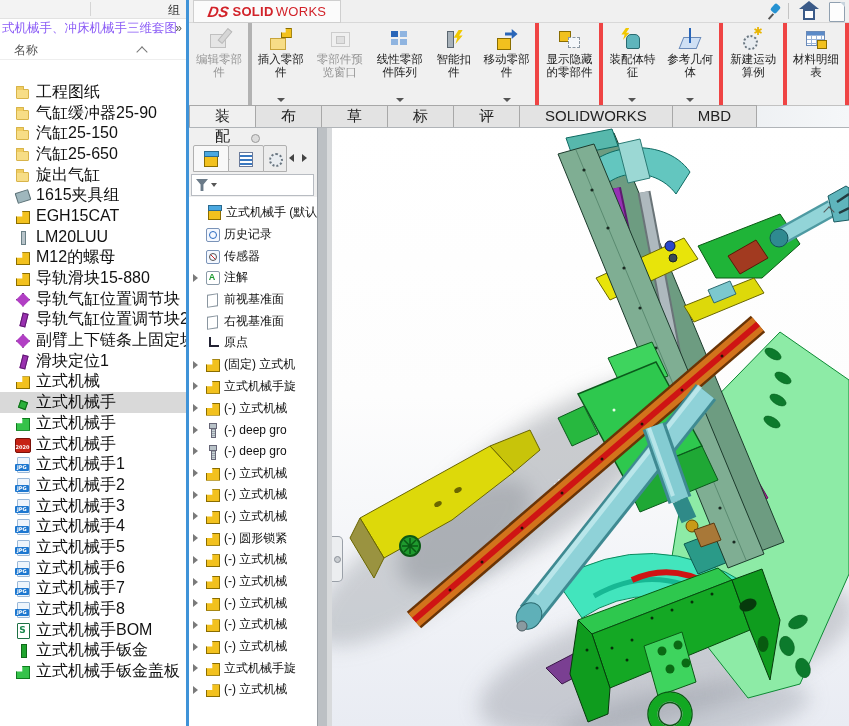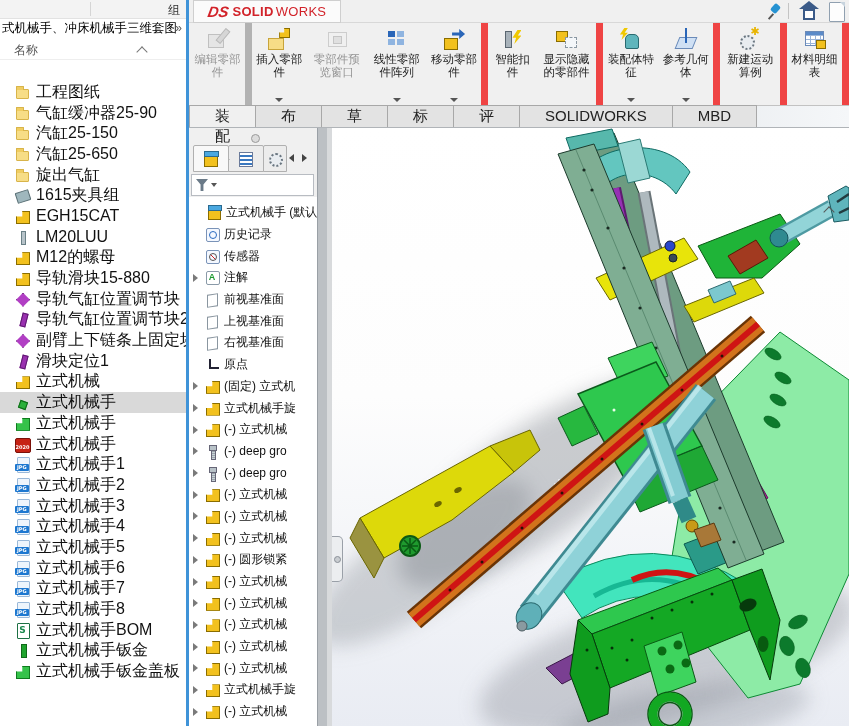--- a/index.html
+++ b/index.html
@@ -6,21 +6,21 @@
   .app{position:relative;width:849px;height:726px;overflow:hidden;background:#f0f0f0;
        font-family:"Liberation Sans","DejaVu Sans",sans-serif;font-size:12px;color:#222;
        -webkit-font-smoothing:antialiased}
 
   
   .explorer{position:absolute;left:0;top:0;width:186px;height:726px;background:#fff;z-index:1}
   .exp-topstrip{position:absolute;left:0;top:0;width:186px;height:18px;background:#f3f3f3;border-bottom:1px solid #e2e2e2}
   .exp-topstrip .vline{position:absolute;left:90px;top:2px;width:1px;height:14px;background:#d5d5d5}
   .exp-frag{position:absolute;right:6px;top:2px;font-size:12px;color:#333}
   .exp-title{position:absolute;left:2px;top:19px;width:182px;height:19px;line-height:19px;
-             white-space:nowrap;overflow:hidden;color:#000000;font-size:12.5px}
+             white-space:nowrap;overflow:hidden;color:#8b5cf6;font-size:12.5px}
   .exp-chev{position:absolute;right:4px;top:21px;color:#555;font-size:12px}
   .exp-colhead{position:absolute;left:14px;top:42px;color:#555;font-size:12px}
   .exp-sort{position:absolute;left:138px;top:48px;width:7px;height:7px;border-left:1.5px solid #777;
             border-top:1.5px solid #777;transform:rotate(45deg)}
   .exp-colline{position:absolute;left:0;top:59px;width:186px;height:1px;background:#eee}
   .file-list{position:absolute;left:0;top:82px;width:186px;height:644px;overflow:hidden}
   .file-row{height:20.7px;display:flex;align-items:center;padding-left:15px;gap:6px;white-space:nowrap;cursor:default}
   .file-row.selected{background:#d9d9d9}
   .file-name{overflow:hidden;font-size:16px;color:#111}
 
@@ -77,21 +77,21 @@
   .home::after{content:"";position:absolute;left:6px;top:8px;width:8px;height:7px;background:#fff;border:2px solid #3a5a88}
   .newdoc{position:absolute;left:640px;top:2px;width:14px;height:18px;border:1px solid #90a0b0;background:#fdfdfd;border-radius:1px}
   .newdoc::before{content:"";position:absolute;right:-1px;top:-1px;width:0;height:0;
       border-left:5px solid transparent;border-top:5px solid #c8d4de}
 
   
   .ribbon{position:absolute;left:0;top:23px;width:660px;height:83px;display:flex;align-items:stretch;
           padding-left:1px;border-bottom:1px solid #c2c2c2;box-sizing:border-box}
   .rb{display:flex;flex-direction:column;align-items:center;min-width:44px;max-width:56px;
       padding:3px 2px 1px 2px;cursor:default}
-  .rb.group-end{border-right:7px solid #ef4444}
+  .rb.group-end{border-right:4px solid #ef4444}
   .rb.disabled{opacity:.45;filter:grayscale(1)}
   .rb-label{font-size:11.5px;line-height:13px;text-align:center;color:#222;margin-top:1px}
   .rb-caret{width:0;height:0;border-left:4px solid transparent;border-right:4px solid transparent;
             border-top:4px solid #555;margin-top:auto;margin-bottom:2px}
   
   .ri{width:26px;height:26px;position:relative;flex:none}
   .ri::before,.ri::after{content:"";position:absolute}
   .ri-edit-component::before{left:4px;top:8px;width:14px;height:12px;background:#d8d8d8;border:1px solid #888}
   .ri-edit-component::after{left:16px;top:2px;width:4px;height:14px;background:#b8b8b8;border:1px solid #777;transform:rotate(40deg)}
   .ri-insert-component::before{left:2px;top:12px;width:14px;height:10px;background:#f7dd86;border:1px solid #c8a43a}
@@ -385,29 +385,29 @@
         <div class="rb disabled">
           <span class="ri ri-preview-window"></span>
           <span class="rb-label">零部件预览窗口</span>
           <span class="rb-caret" style="visibility: hidden;"></span>
         </div>
         <div class="rb">
           <span class="ri ri-linear-pattern"></span>
           <span class="rb-label">线性零部件阵列</span>
           <span class="rb-caret"></span>
         </div>
+        <div class="rb">
+          <span class="ri ri-smart-fasteners"></span>
+          <span class="rb-label">智能扣件</span>
+          <span class="rb-caret" style="visibility: hidden;"></span>
+        </div>
         <div class="rb group-end">
           <span class="ri ri-move-component"></span>
           <span class="rb-label">移动零部件</span>
           <span class="rb-caret"></span>
-        </div>
-        <div class="rb">
-          <span class="ri ri-smart-fasteners"></span>
-          <span class="rb-label">智能扣件</span>
-          <span class="rb-caret" style="visibility: hidden;"></span>
         </div>
         <div class="rb group-end">
           <span class="ri ri-show-hidden"></span>
           <span class="rb-label">显示隐藏的零部件</span>
           <span class="rb-caret" style="visibility: hidden;"></span>
         </div>
         <div class="rb">
           <span class="ri ri-assembly-features"></span>
           <span class="rb-label">装配体特征</span>
           <span class="rb-caret"></span>
@@ -509,25 +509,20 @@
             </div>
             <div class="tree-row">
               <span class="tri"></span>
               <span class="ti ti-annotations"></span>
               <span class="tree-label">注解</span>
             </div>
             <div class="tree-row">
               <span class="tri" style="visibility: hidden;"></span>
               <span class="ti ti-plane"></span>
               <span class="tree-label">前视基准面</span>
-            </div>
-            <div class="tree-row">
-              <span class="tri" style="visibility: hidden;"></span>
-              <span class="ti ti-plane"></span>
-              <span class="tree-label">上视基准面</span>
             </div>
             <div class="tree-row">
               <span class="tri" style="visibility: hidden;"></span>
               <span class="ti ti-plane"></span>
               <span class="tree-label">右视基准面</span>
             </div>
             <div class="tree-row">
               <span class="tri" style="visibility: hidden;"></span>
               <span class="ti ti-origin"></span>
               <span class="tree-label">原点</span>

